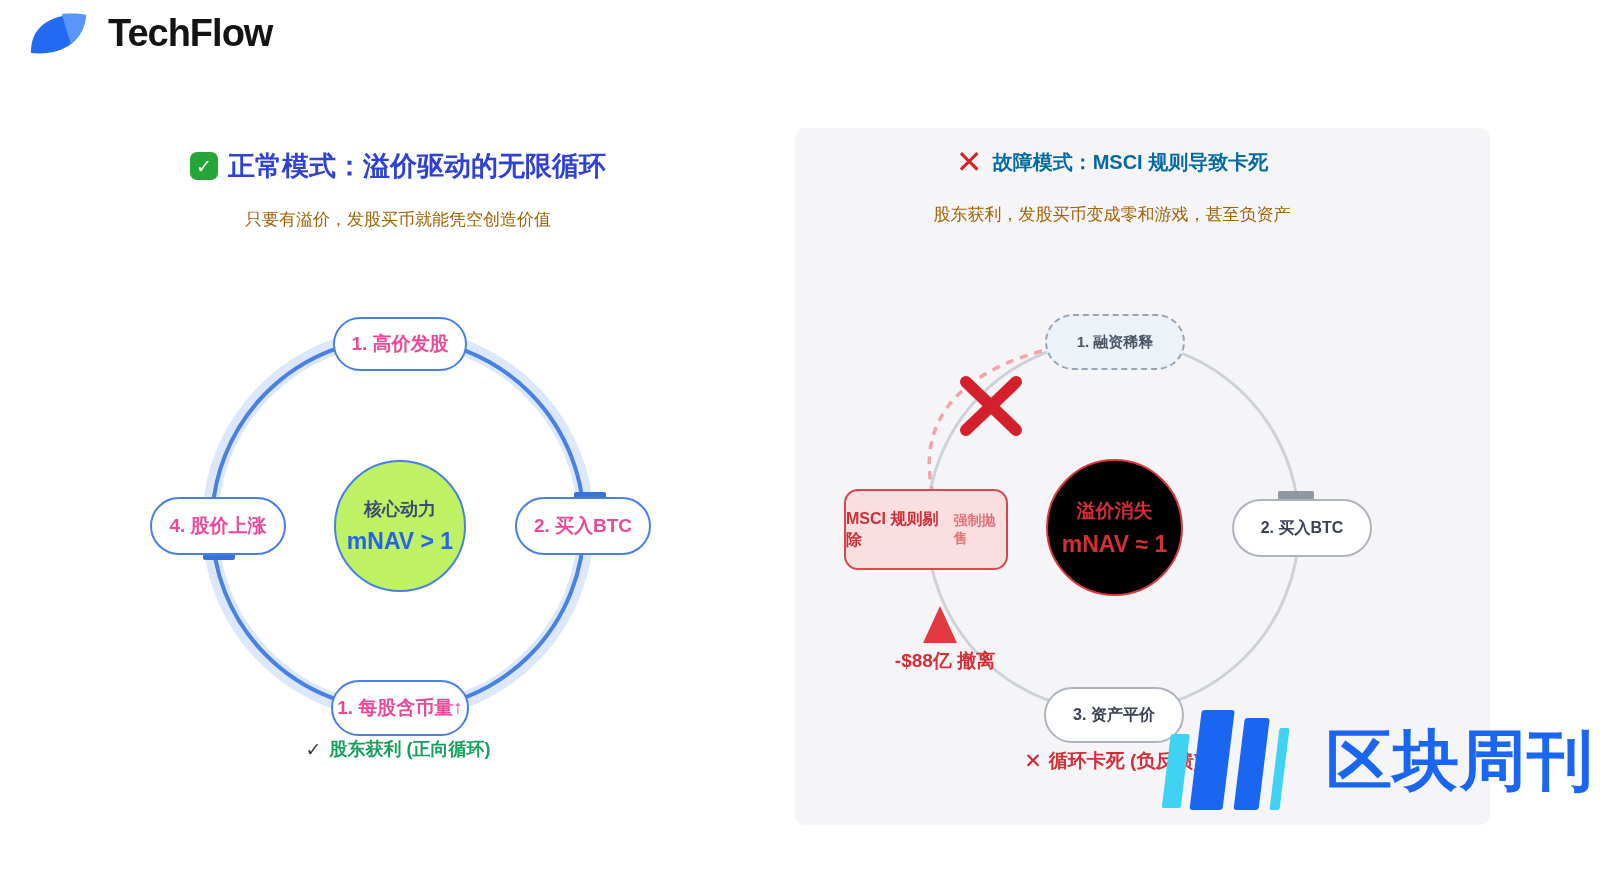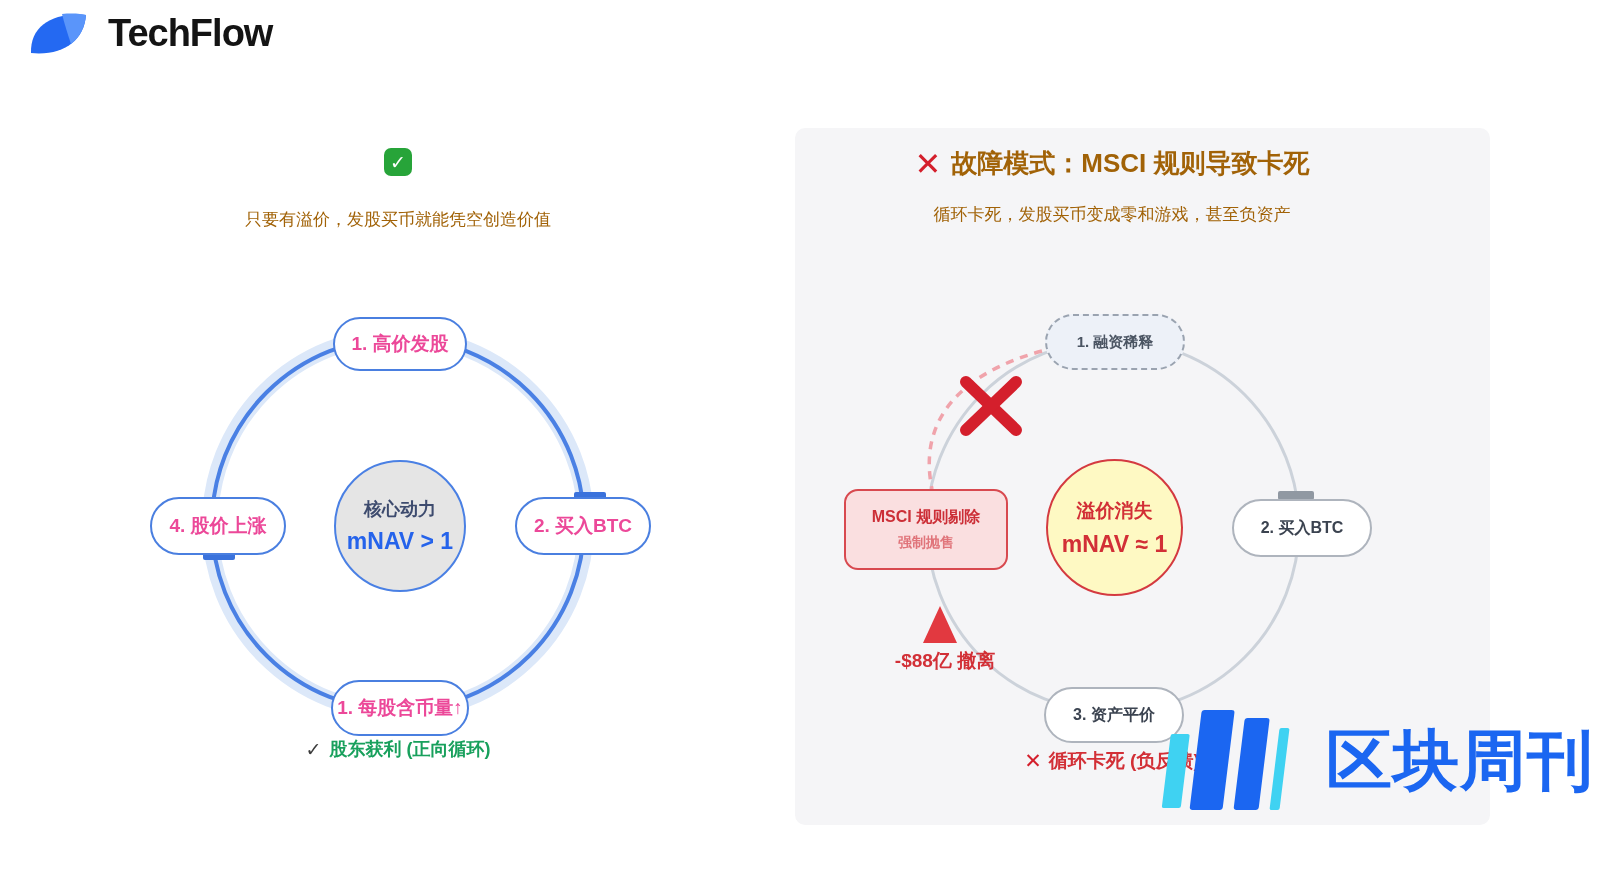--- a/index.html
+++ b/index.html
@@ -10,21 +10,21 @@
   }
   .abs{position:absolute;}
 
   
   .brand{left:26px;top:8px;display:flex;align-items:center;gap:16px;z-index:4;}
   .brand-name{font-size:38px;font-weight:800;color:#141414;letter-spacing:-1px;}
 
   
   .sec-title{display:flex;align-items:center;justify-content:center;gap:10px;z-index:3;}
   .sec-title .txt-blue{font-size:27px;font-weight:800;color:#2e41d3;}
-  .sec-title .txt-red{font-size:26px;font-weight:800;color:#a16207;}
+  .sec-title .txt-red{font-size:20px;font-weight:800;color:#0369a1;}
   .badge-check{
     width:28px;height:28px;border-radius:7px;background:#27a439;color:#fff;
     display:flex;align-items:center;justify-content:center;
     font-size:19px;font-weight:900;line-height:1;
   }
   .badge-cross{color:#d41f2c;font-size:32px;font-weight:900;line-height:1;}
   .sec-sub{font-size:17px;color:#a16207;text-align:center;z-index:3;}
 
   
   .panel{
@@ -42,31 +42,31 @@
     font-weight:700;text-align:center;
   }
   .pill.blue{border:2.5px solid #4a7fe0;color:#ec4899;font-size:19px;}
   .pill.gray{border:2px solid #aeb4bd;color:#3b4350;font-size:16px;}
   .pill.dashed{border:2px dashed #9aa3b0;background:#edf1f8;color:#4b5563;font-size:15px;}
 
   .center-circle{
     border-radius:50%;display:flex;flex-direction:column;align-items:center;
     justify-content:center;gap:7px;z-index:2;text-align:center;
   }
-  .center-circle.blue{background:#e5e5e5;border:2.5px solid #4a80e4;}
+  .center-circle.blue{background:#bef264;border:2.5px solid #4a80e4;}
   .center-circle.blue .l1{font-size:18px;font-weight:700;color:#3d4b6e;}
   .center-circle.blue .l2{font-size:23px;font-weight:800;color:#2563eb;}
-  .center-circle.red{background:#fef9c3;border:2.5px solid #d43a40;}
+  .center-circle.red{background:#000000;border:2.5px solid #d43a40;}
   .center-circle.red .l1{font-size:19px;font-weight:700;color:#d22f36;}
   .center-circle.red .l2{font-size:23px;font-weight:800;color:#d22f36;}
 
   .msci-box{
     left:844px;top:489px;width:160px;height:77px;border-radius:14px;
     background:#fadfe0;border:2.5px solid #d8494f;z-index:2;
-    display:flex;flex-direction:column;align-items:center;justify-content:center;gap:6px;
+    display:flex;align-items:center;justify-content:center;gap:6px;
   }
   .msci-box .l1{font-size:16px;font-weight:800;color:#cc2f37;}
   .msci-box .l2{font-size:14px;font-weight:600;color:#e0747a;}
 
   
   .foot-left{left:248px;top:737px;width:300px;display:flex;align-items:center;
     justify-content:center;gap:8px;z-index:2;}
   .foot-left .mark{color:#3c3c3c;font-size:19px;font-weight:800;}
   .foot-left .txt{color:#18a05c;font-size:18px;font-weight:700;}
 
@@ -110,20 +110,21 @@
   <g>
     <line x1="966" y1="382" x2="1016" y2="430" stroke="#d41f2c" stroke-width="12" stroke-linecap="round"></line>
     <line x1="1016" y1="382" x2="966" y2="430" stroke="#d41f2c" stroke-width="12" stroke-linecap="round"></line>
   </g>
 
   <polygon points="940,606 923,643 957,643" fill="#e23940"></polygon>
 </svg>
 
 <div class="abs sec-title" style="left:98px;top:148px;width:600px;">
   <span class="badge-check">✓</span>
+  <span class="txt-blue">正常模式：溢价驱动的无限循环</span>
 </div>
 <div class="abs sec-sub" style="left:98px;top:208px;width:600px;">只要有溢价，发股买币就能凭空创造价值</div>
 
 <div class="abs pill blue" style="left:333px;top:317px;width:130px;height:50px;">1. 高价发股</div>
 <div class="abs pill blue" style="left:515px;top:497px;width:132px;height:54px;">2. 买入BTC</div>
 <div class="abs pill blue" style="left:331px;top:680px;width:134px;height:52px;">1. 每股含币量↑</div>
 <div class="abs pill blue" style="left:150px;top:497px;width:132px;height:54px;">4. 股价上涨</div>
 
 <div class="abs center-circle blue" style="left:334px;top:460px;width:128px;height:128px;">
   <div class="l1">核心动力</div>
@@ -132,21 +133,21 @@
 
 <div class="abs foot-left">
   <span class="mark">✓</span>
   <span class="txt">股东获利 (正向循环)</span>
 </div>
 
 <div class="abs sec-title" style="left:812px;top:146px;width:600px;">
   <span class="badge-cross">✕</span>
   <span class="txt-red">故障模式：MSCI 规则导致卡死</span>
 </div>
-<div class="abs sec-sub" style="left:812px;top:203px;width:600px;">循环卡死，发股买币变成零和游戏，甚至负资产</div>
+<div class="abs sec-sub" style="left:812px;top:203px;width:600px;">股东获利，发股买币变成零和游戏，甚至负资产</div>
 
 <div class="abs pill dashed" style="left:1045px;top:314px;width:136px;height:52px;">1. 融资稀释</div>
 <div class="abs pill gray" style="left:1232px;top:499px;width:136px;height:54px;">2. 买入BTC</div>
 <div class="abs pill gray" style="left:1044px;top:687px;width:136px;height:52px;">3. 资产平价</div>
 
 <div class="abs msci-box">
   <div class="l1">MSCI 规则剔除</div>
   <div class="l2">强制抛售</div>
 </div>
 

